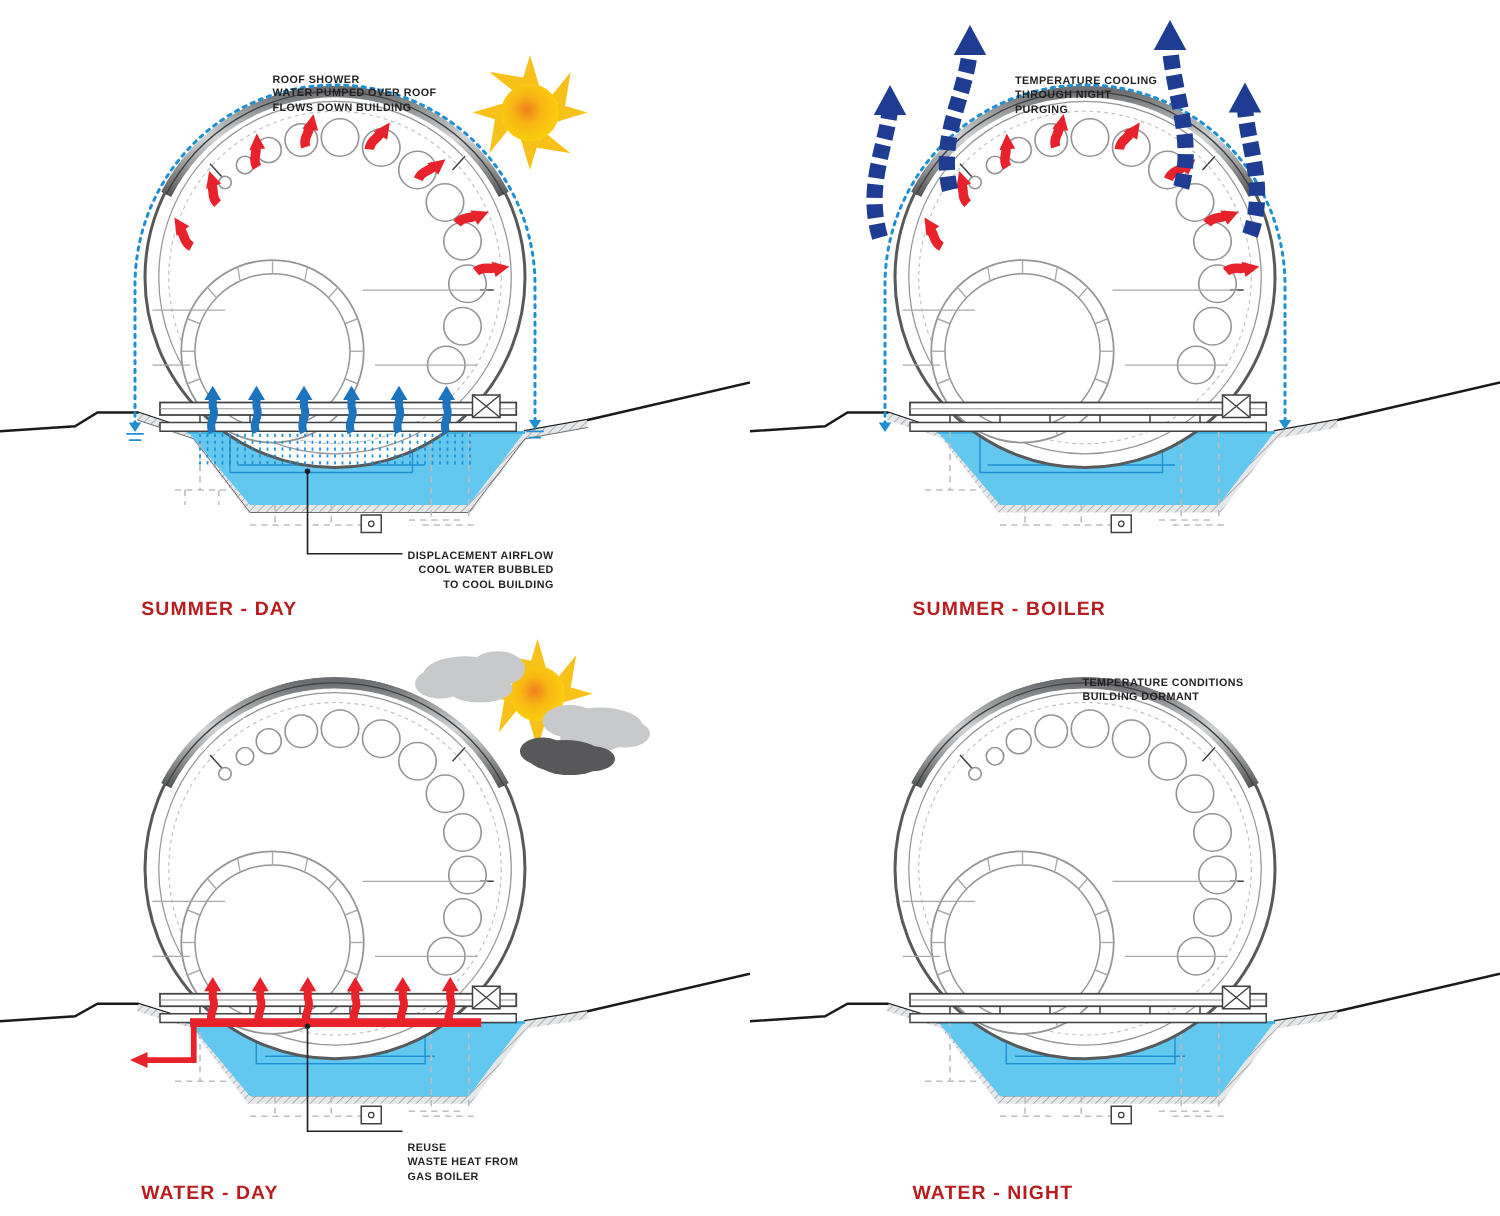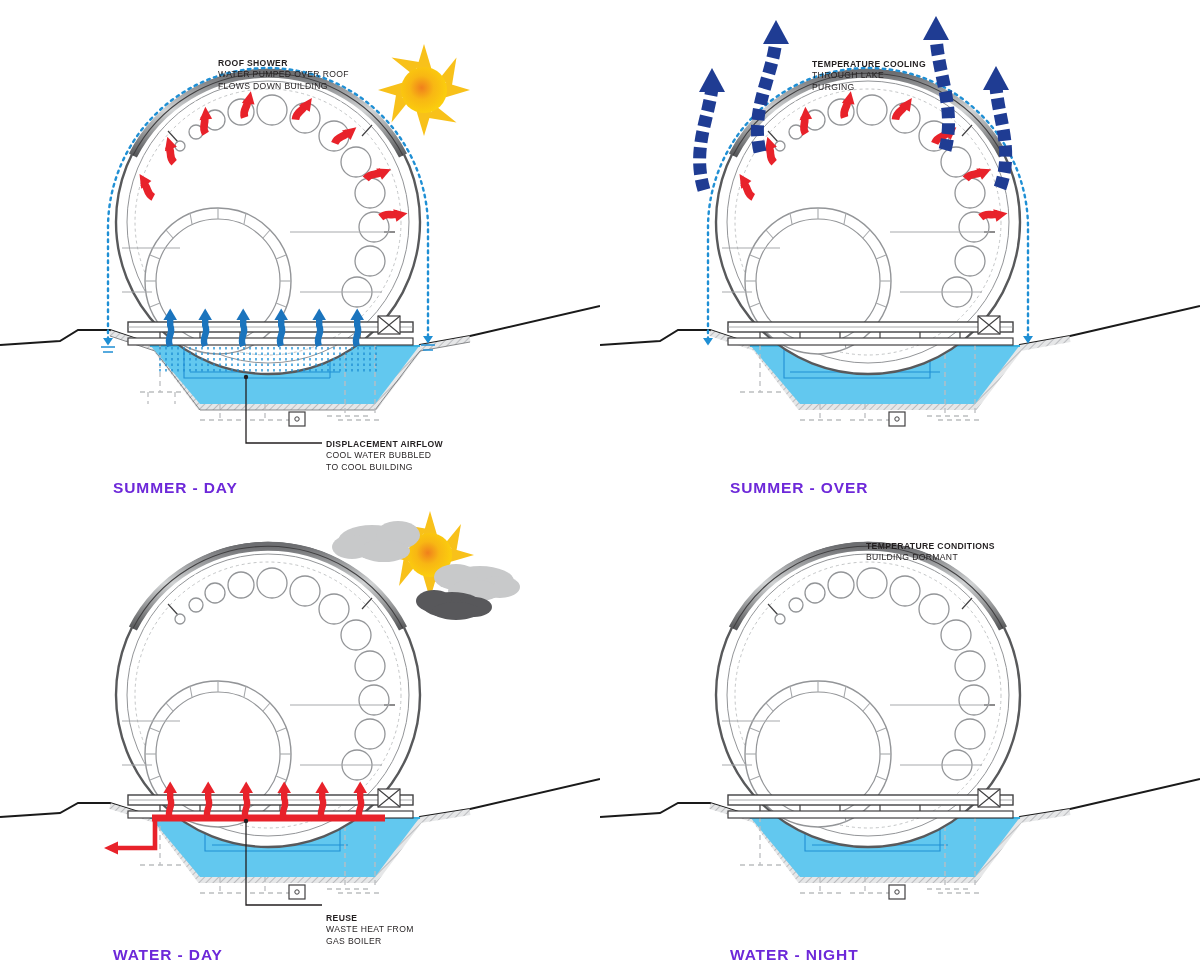--- a/index.html
+++ b/index.html
@@ -19,41 +19,41 @@
   #p-wd{left:0;top:487px;}
   #p-wn{left:600px;top:487px;}
 
   .panel svg{display:block;width:600px;height:486px;}
 
   .panel-title{
     position:absolute;
     font-size:15.5px;
     font-weight:bold;
     letter-spacing:0.9px;
-    color:#6d28d9;
+    color:#b91c1c;
     white-space:nowrap;
   }
   #t-sd{left:113px;top:479px;}
   #t-sn{left:730px;top:479px;}
   #t-wd{left:113px;top:946px;}
   #t-wn{left:730px;top:946px;}
 
   .callout{
     position:absolute;
     font-size:8.6px;
     font-weight:bold;
     line-height:11.3px;
     letter-spacing:0.35px;
     color:#231f20;
     white-space:nowrap;
   }
-  .callout .c-sub{font-weight:normal;}
+  .callout .c-sub{font-weight:bold;}
   #co-roof{left:218px;top:58px;}
   #co-evap{left:812px;top:59px;}
-  #co-disp{left:326px;top:439px;}
+  #co-disp{left:326px;top:439px;text-align:right;}
   #co-reuse{left:326px;top:913px;}
   #co-temp{left:866px;top:541px;}
 </style>
 </head>
 <body>
 
 <div id="sheet">
 
   <svg width="0" height="0" style="position:absolute" aria-hidden="true">
     <defs>
@@ -697,21 +697,21 @@
   </div>
 
   <div class="callout" id="co-roof">
     <div>ROOF SHOWER</div>
     <div class="c-sub">WATER PUMPED OVER ROOF</div>
     <div class="c-sub">FLOWS DOWN BUILDING</div>
   </div>
 
   <div class="callout" id="co-evap">
     <div>TEMPERATURE COOLING</div>
-    <div class="c-sub">THROUGH LAKE</div>
+    <div class="c-sub">THROUGH NIGHT</div>
     <div class="c-sub">PURGING</div>
   </div>
 
   <div class="callout" id="co-disp">
     <div>DISPLACEMENT AIRFLOW</div>
     <div class="c-sub">COOL WATER BUBBLED</div>
     <div class="c-sub">TO COOL BUILDING</div>
   </div>
 
   <div class="callout" id="co-reuse">
@@ -719,17 +719,17 @@
     <div class="c-sub">WASTE HEAT FROM</div>
     <div class="c-sub">GAS BOILER</div>
   </div>
 
   <div class="callout" id="co-temp">
     <div>TEMPERATURE CONDITIONS</div>
     <div class="c-sub">BUILDING DORMANT</div>
   </div>
 
   <div class="panel-title" id="t-sd">SUMMER - DAY</div>
-  <div class="panel-title" id="t-sn">SUMMER - OVER</div>
+  <div class="panel-title" id="t-sn">SUMMER - BOILER</div>
   <div class="panel-title" id="t-wd">WATER - DAY</div>
   <div class="panel-title" id="t-wn">WATER - NIGHT</div>
 
 </div>
 
 </body></html>

